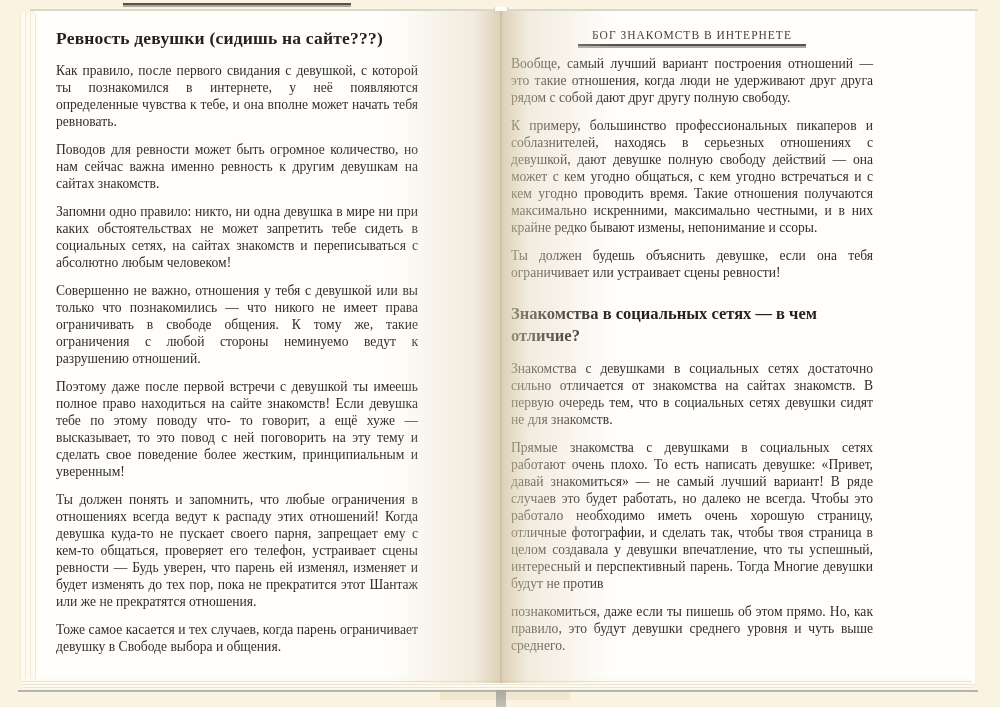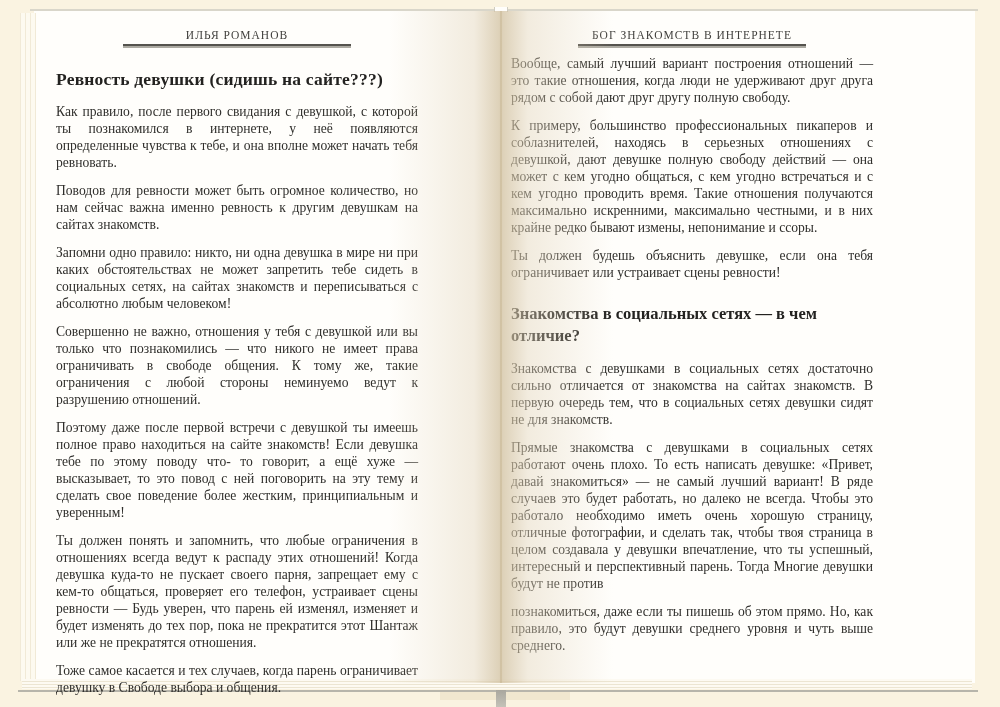--- a/index.html
+++ b/index.html
@@ -117,21 +117,20 @@
   <div class="book"></div>
   <div class="left-stack"></div>
   <div class="bottom-stack"></div>
   <div class="top-edge-line"></div>
   <div class="top-notch"></div>
   <div class="bottom-edge-line"></div>
   <div class="below-band"></div>
   <div class="spine-tab-bottom"></div>
 
   <div class="col col-left">
-    <div class="running-head">ИЛЬЯ РОМАНОВ</div>
     <div class="head-rule"></div>
 
     <h1 class="chapter-title">Ревность девушки (сидишь на сайте???)</h1>
 
     <div class="body-text">
       <p>Как правило, после первого свидания с девушкой, с которой ты познакомился в интернете, у неё появляются определенные чувства к тебе, и она вполне может начать тебя ревновать.</p>
       <p>Поводов для ревности может быть огромное количество, но нам сейчас важна именно ревность к другим девушкам на сайтах знакомств.</p>
       <p>Запомни одно правило: никто, ни одна девушка в мире ни при каких обстоятельствах не может запретить тебе сидеть в социальных сетях, на сайтах знакомств и переписываться с абсолютно любым человеком!</p>
       <p>Совершенно не важно, отношения у тебя с девушкой или вы только что познакомились — что никого не имеет права ограничивать в свободе общения. К тому же, такие ограничения с любой стороны неминуемо ведут к разрушению отношений.</p>
       <p>Поэтому даже после первой встречи с девушкой ты имеешь полное право находиться на сайте знакомств! Если девушка тебе по этому поводу что- то говорит, а ещё хуже — высказывает, то это повод с ней поговорить на эту тему и сделать свое поведение более жестким, принципиальным и уверенным!</p>

